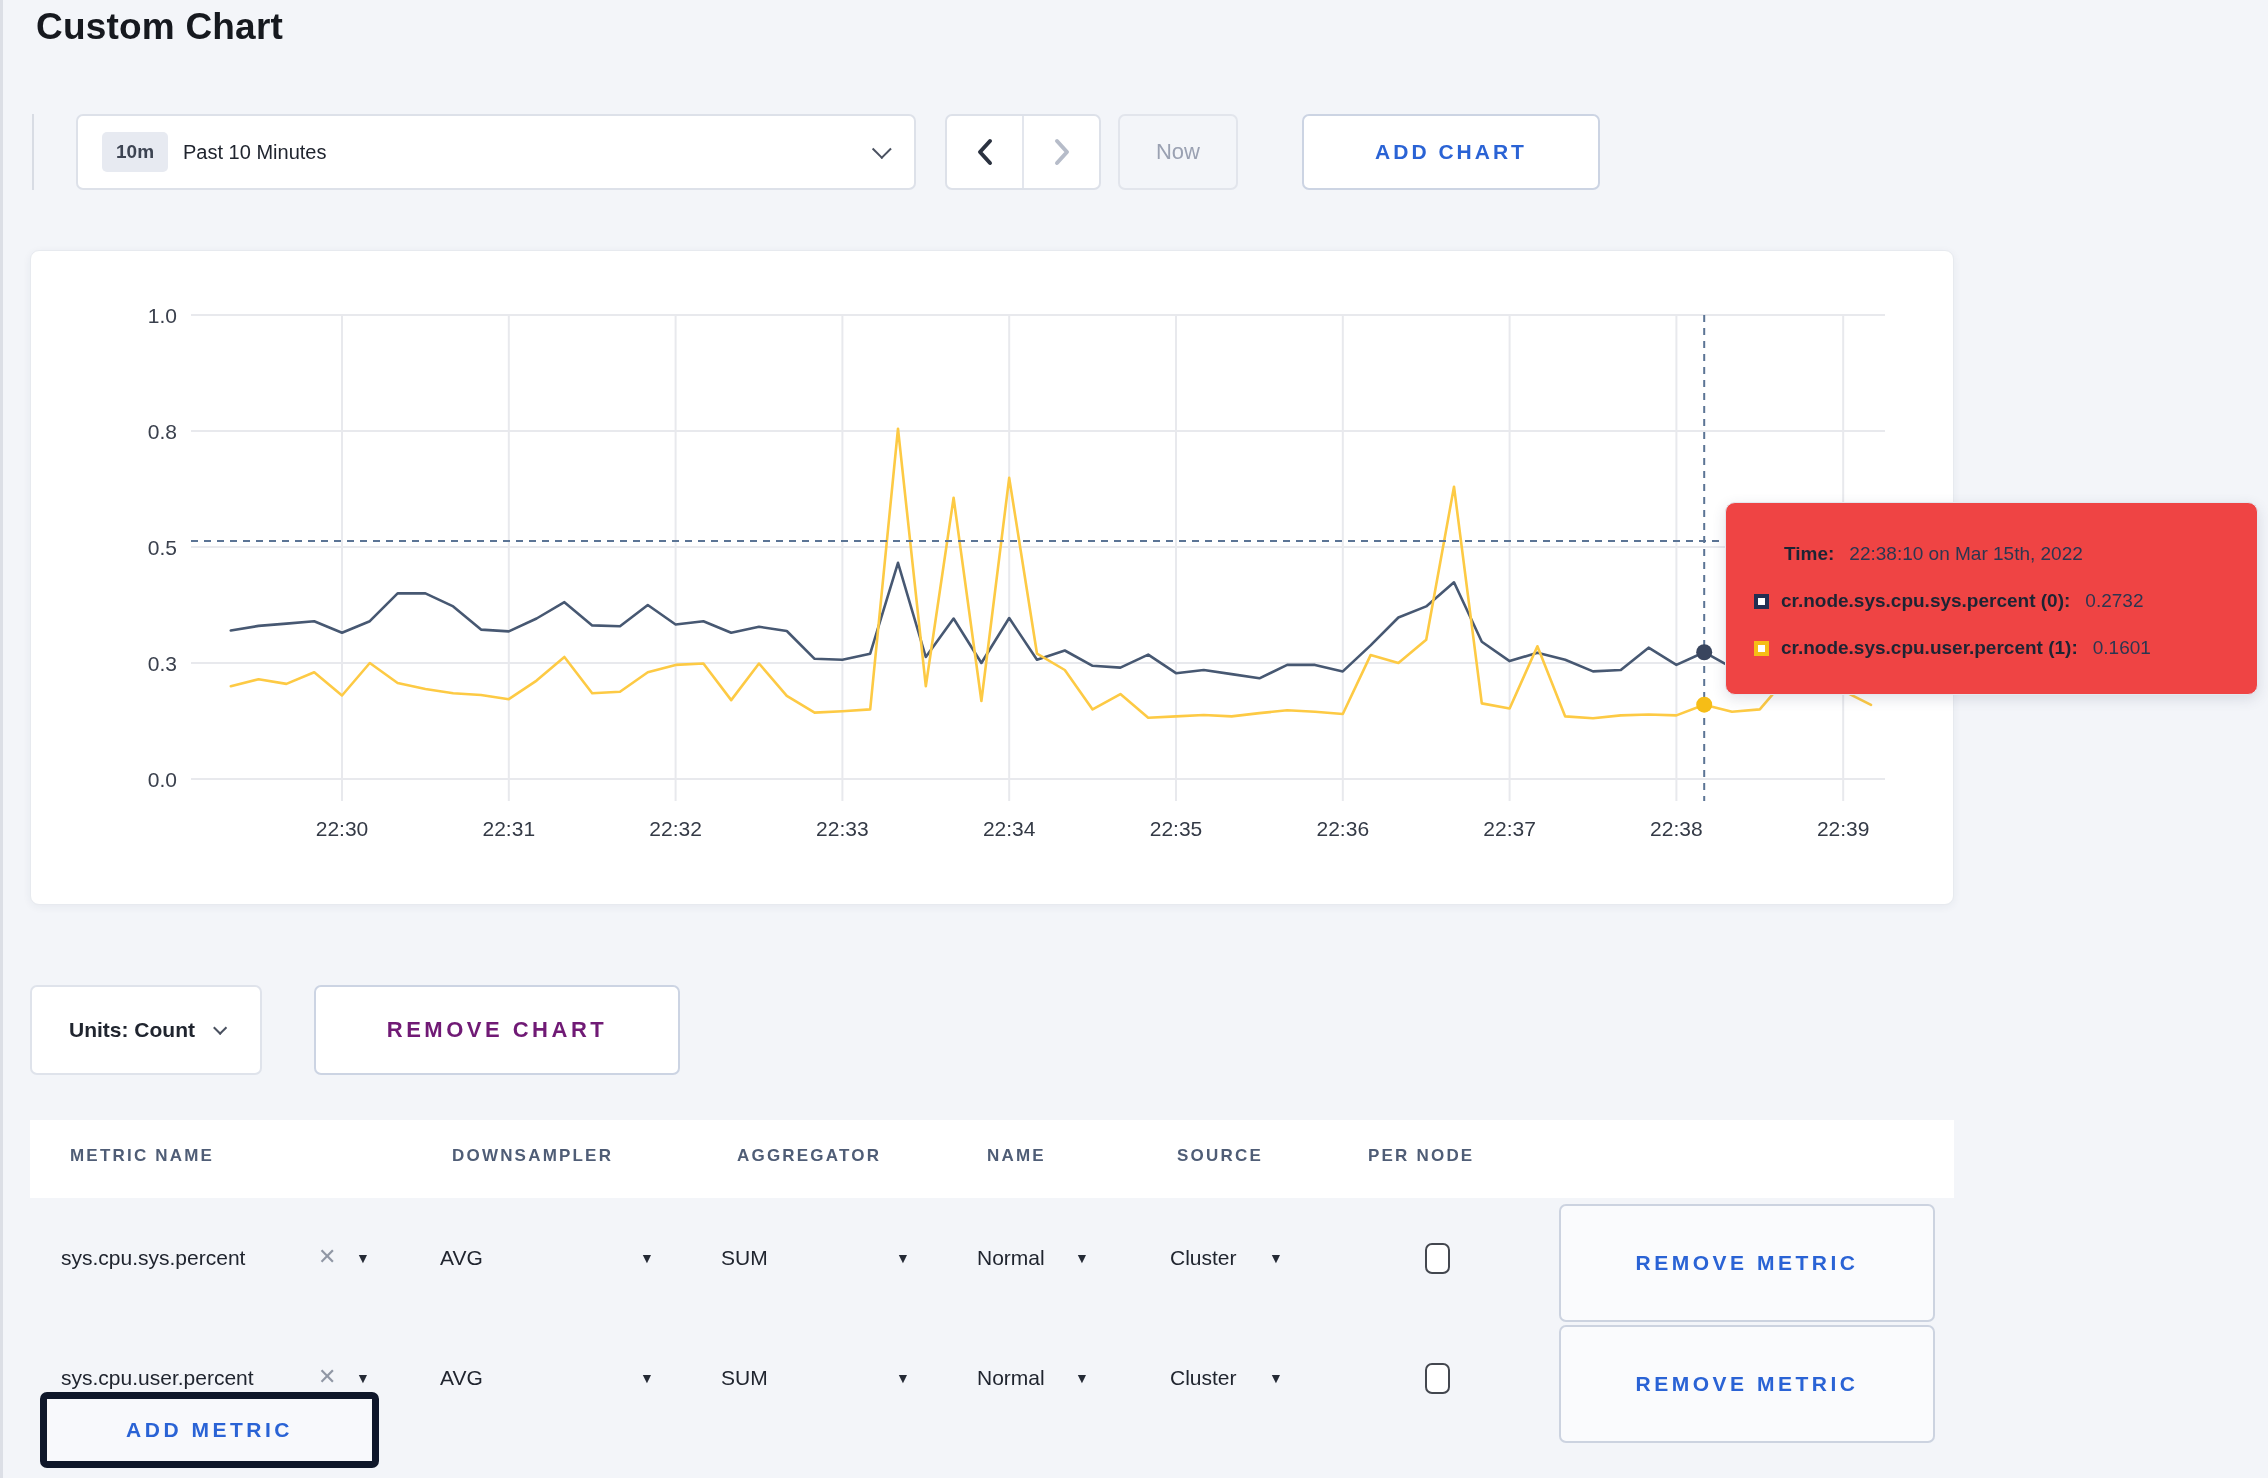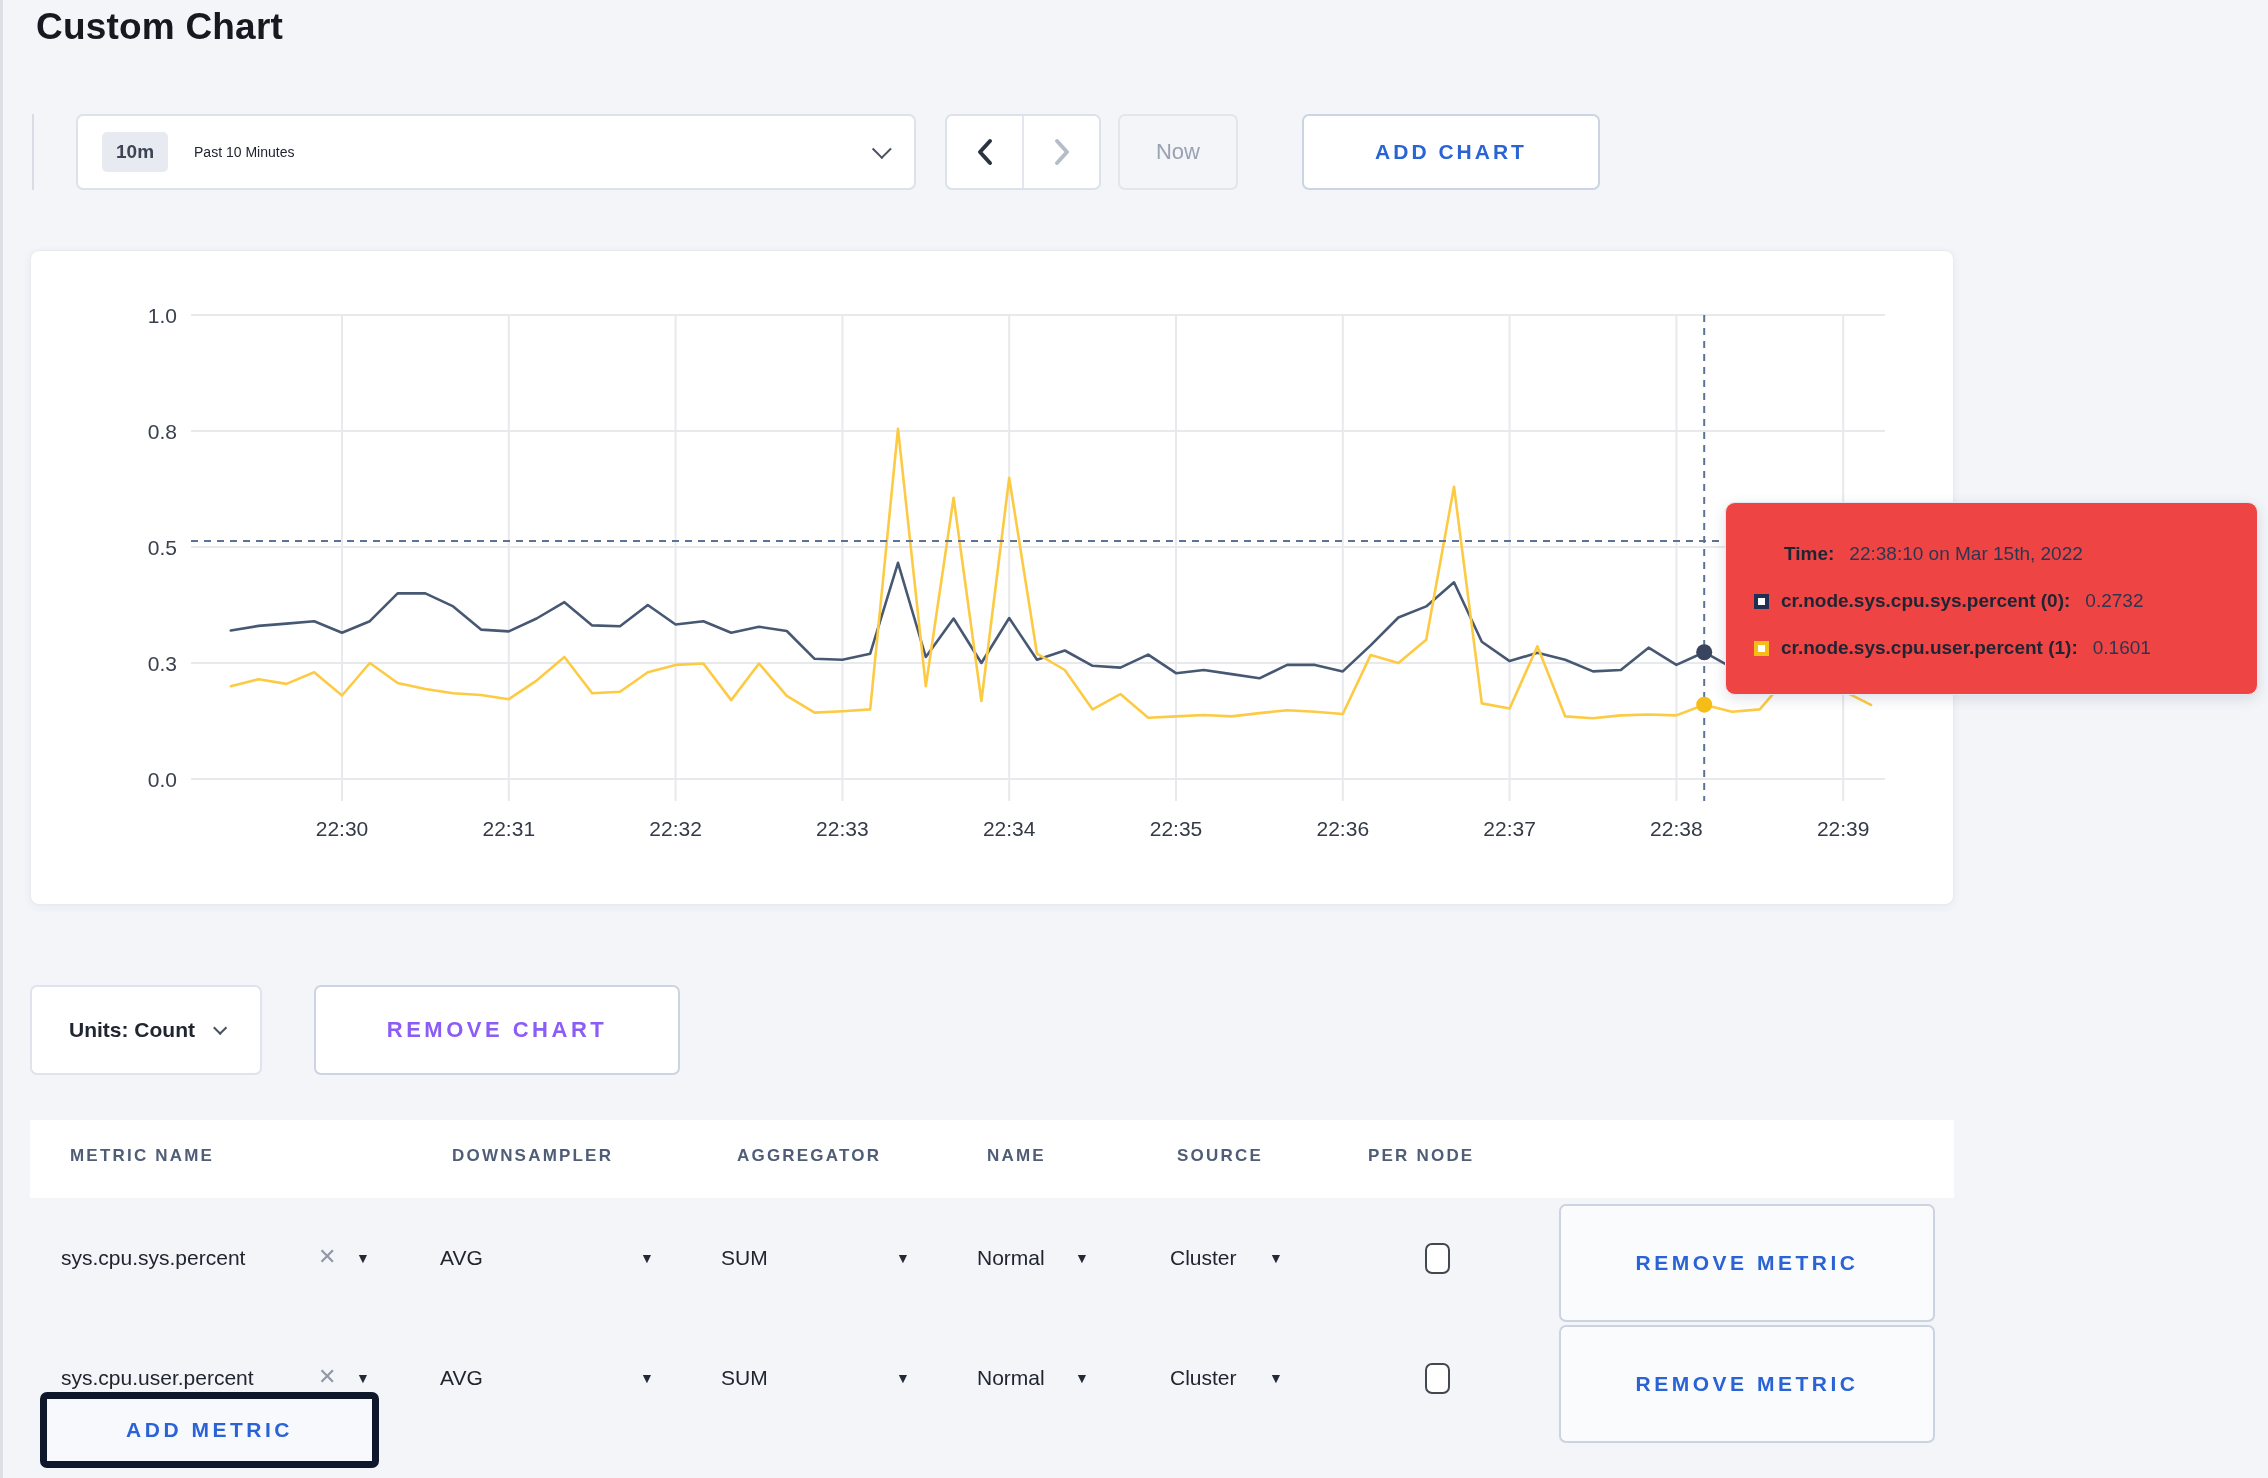--- a/index.html
+++ b/index.html
@@ -11,21 +11,21 @@
   .page-title { position:absolute; left:36px; top:6px; font-size:37px; font-weight:600;
                 color:#16191f; letter-spacing:0.2px; }
 
   
   .toolbar-divider { position:absolute; left:32px; top:114px; width:2px; height:76px; background:#d8dce4; }
   .time-select { position:absolute; left:76px; top:114px; width:840px; height:76px; background:#fff;
                  border:2px solid #dde1e9; border-radius:7px; display:flex; align-items:center;
                  padding:0 28px 0 24px; cursor:pointer; }
   .time-badge { background:#e7eaf1; color:#3d4452; font-size:19px; font-weight:700;
                 border-radius:5px; padding:9px 14px; }
-  .time-label { font-size:14px; color:#20252f; margin-left:26px; flex:1; }
+  .time-label { font-size:20px; color:#20252f; margin-left:15px; flex:1; }
   .chev { width:14px; height:14px; border-right:2.5px solid #4a5160; border-bottom:2.5px solid #4a5160;
           transform:rotate(45deg) translateY(-4px); }
   .arrow-group { position:absolute; left:945px; top:114px; width:156px; height:76px; background:#fff;
                  border:2px solid #dde1e9; border-radius:7px; display:flex; }
   .arrow-btn { flex:1; display:flex; align-items:center; justify-content:center; cursor:pointer; background:transparent; border:none; }
   .arrow-btn:first-child { border-right:2px solid #e3e6ed; }
   .btn-now { position:absolute; left:1118px; top:114px; width:120px; height:76px; background:transparent;
              border:2px solid #e2e5ec; border-radius:7px; color:#9aa1b2; font-size:22px;
              font-family:"Liberation Sans",sans-serif; cursor:default; }
   .btn-add-chart { position:absolute; left:1302px; top:114px; width:298px; height:76px; background:#fff;
@@ -48,21 +48,21 @@
             margin-right:12px; flex:none; }
 
   
   .units-select { position:absolute; left:30px; top:985px; width:232px; height:90px; background:#fff;
                   border:2px solid #dfe3eb; border-radius:7px; display:flex; align-items:center;
                   justify-content:center; gap:18px; cursor:pointer; }
   .units-label { font-size:21px; font-weight:700; color:#20252f; }
   .chev-sm { width:10px; height:10px; border-right:2.5px solid #4a5160; border-bottom:2.5px solid #4a5160;
              transform:rotate(45deg) translateY(-3px); }
   .btn-remove-chart { position:absolute; left:314px; top:985px; width:366px; height:90px; background:#fff;
-                      border:2px solid #ccd4e3; border-radius:7px; color:#8b5cf6; font-size:22px;
+                      border:2px solid #ccd4e3; border-radius:7px; color:#701a75; font-size:22px;
                       font-weight:700; letter-spacing:3.5px; font-family:"Liberation Sans",sans-serif; cursor:pointer; }
 
   
   .thead { position:absolute; left:30px; top:1120px; width:1924px; height:78px; background:#fff; }
   .th { position:absolute; top:26px; font-size:17px; font-weight:700; letter-spacing:2.2px; color:#4f5d76; }
   .trow { position:absolute; left:30px; width:1924px; height:120px; }
   .cell-text { position:absolute; font-size:21px; color:#20252f; white-space:nowrap; }
   .x-icon { position:absolute; font-size:22px; color:#9097a5; }
   .caret { position:absolute; font-size:14px; color:#242a35; }
   .checkbox { position:absolute; width:25px; height:31px; background:#fff; border:2.5px solid #43474f;

